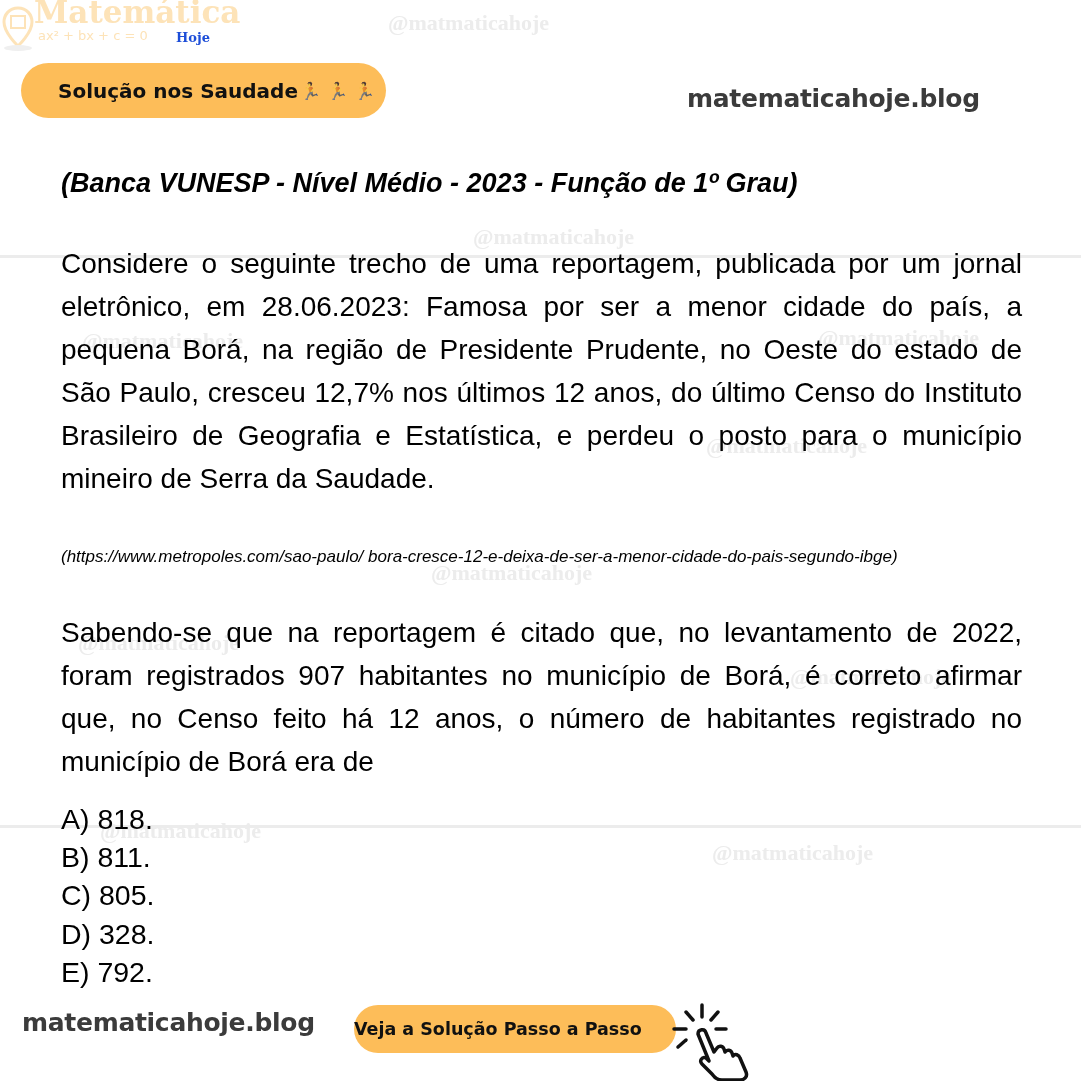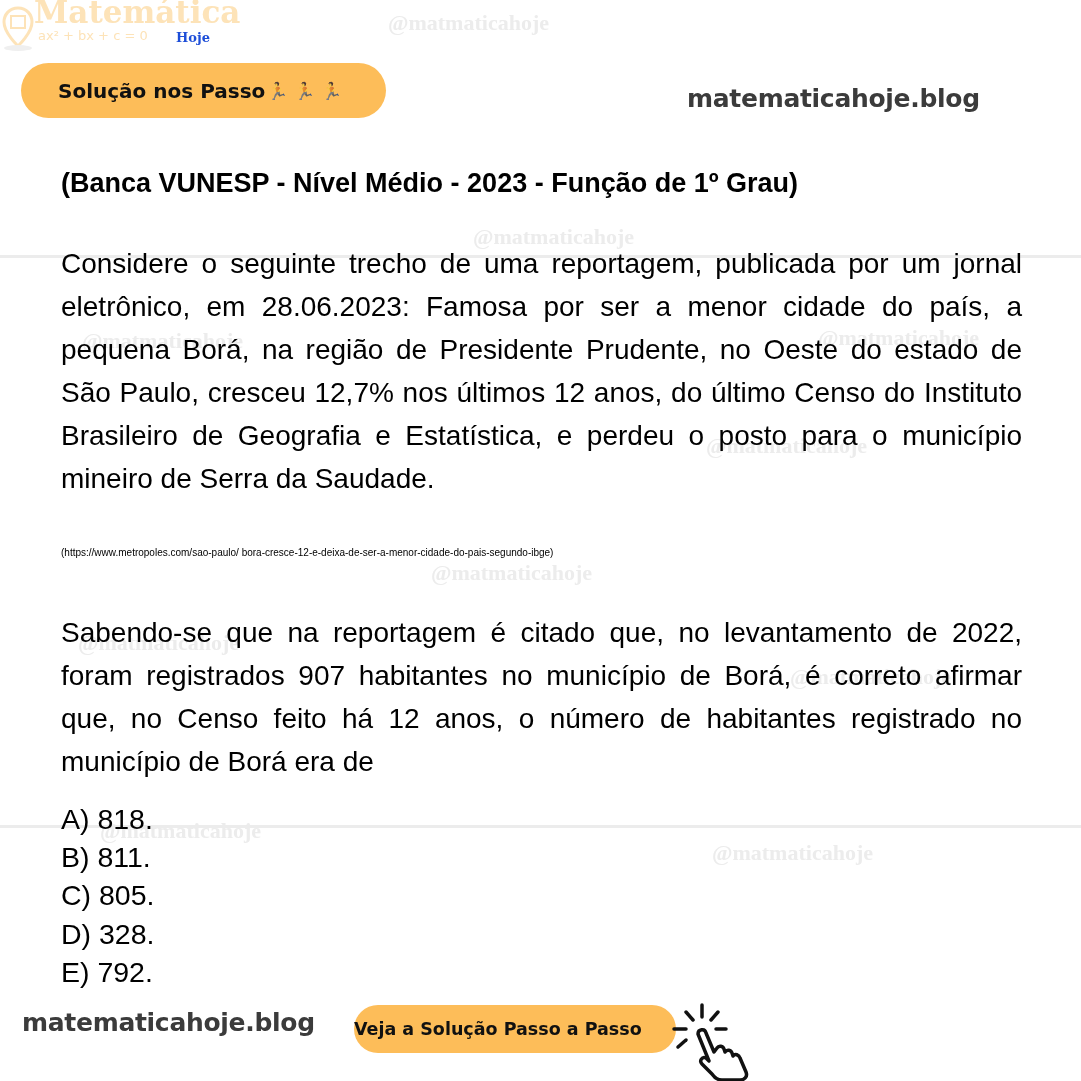--- a/index.html
+++ b/index.html
@@ -47,32 +47,33 @@
   .blog-top {
     position: absolute; left: 687px; top: 84px;
     font-family: "DejaVu Sans", sans-serif; font-weight: bold; font-size: 25px; color: #3b3b3b;
     letter-spacing: -0.3px;
   }
 
   .title {
     position: absolute; left: 61px; top: 168px;
     font-size: 27px; font-weight: bold; white-space: nowrap;
     z-index: 1;
+    font-style: italic;
   }
 
   .para {
     position: absolute; left: 61px; width: 961px;
     font-size: 28px; line-height: 43px; text-align: justify;
     z-index: 1;
   }
   .p1 { top: 242px; }
   .p2 { top: 611px; }
 
   .source {
-    position: absolute; left: 61px; top: 547px; font-size: 10px; white-space: nowrap; z-index: 1;
+    position: absolute; left: 61px; top: 547px; font-size: 17px; white-space: nowrap; z-index: 1; font-style: italic;
   }
 
   .options { position: absolute; left: 61px; top: 800px; z-index: 1; }
   .option { font-size: 28.5px; line-height: 38.2px; white-space: nowrap; }
 
   .blog-bottom {
     position: absolute; left: 22px; top: 1008px;
     font-family: "DejaVu Sans", sans-serif; font-weight: bold; font-size: 25px; color: #3b3b3b;
     letter-spacing: -0.3px;
   }
@@ -102,21 +103,21 @@
     <path d="M16 2 C7 2 2 9 2 16 C2 27 16 40 16 40 C16 40 30 27 30 16 C30 9 25 2 16 2 Z" fill="none" stroke="#fde3b8" stroke-width="3"></path>
     <rect x="9" y="10" width="14" height="12" fill="none" stroke="#fde3b8" stroke-width="2"></rect>
     <ellipse cx="16" cy="42" rx="14" ry="3" fill="#efefef"></ellipse>
   </svg>
   <span class="logo-title">Matemática</span>
   <span class="logo-eq">ax² + bx + c = 0</span>
   <span class="logo-hoje">Hoje</span>
 </div>
 
 <div class="pill pill-top">
-  <span>Solução nos Passo</span>
+  <span>Solução nos Saudade</span>
   <span class="runner">🏃 🏃 🏃</span>
 </div>
 
 <div class="blog-top">matematicahoje.blog</div>
 
 <div class="title">(Banca VUNESP - Nível Médio - 2023 - Função de 1º Grau)</div>
 
 <div class="para p1">Considere o seguinte trecho de uma reportagem, publicada por um jornal eletrônico, em 28.06.2023: Famosa por ser a menor cidade do país, a pequena Borá, na região de Presidente Prudente, no Oeste do estado de São Paulo, cresceu 12,7% nos últimos 12 anos, do último Censo do Instituto Brasileiro de Geografia e Estatística, e perdeu o posto para o município mineiro de Serra da Saudade.</div>
 
 <div class="source">(https://www.metropoles.com/sao-paulo/ bora-cresce-12-e-deixa-de-ser-a-menor-cidade-do-pais-segundo-ibge)</div>

